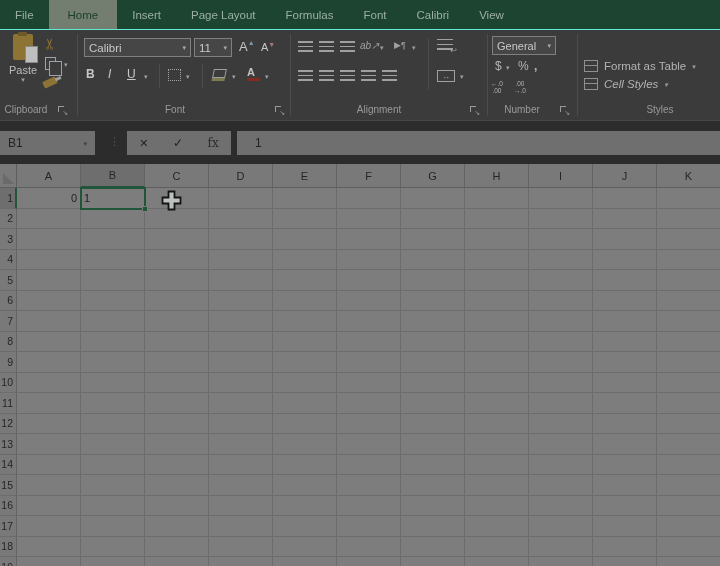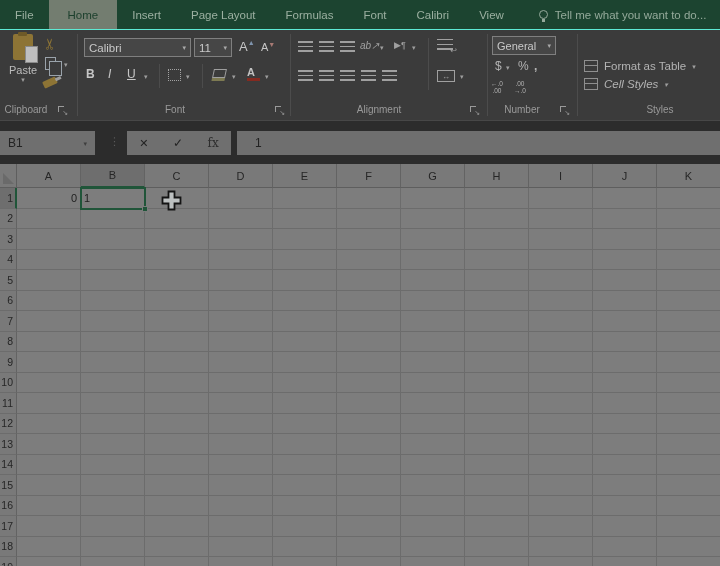--- a/index.html
+++ b/index.html
@@ -101,24 +101,20 @@
     <nav class="tabs">
         <div class="tab">File</div>
         <div class="tab active">Home</div>
         <div class="tab">Insert</div>
         <div class="tab">Page Layout</div>
         <div class="tab">Formulas</div>
         <div class="tab">Font</div>
         <div class="tab">Calibri</div>
         <div class="tab">View</div>
       </nav>
-    <div class="tellme">
-      <span class="bulb"></span>
-      <span>Tell me what you want to do...</span>
-    </div>
   </header>
 
   <div class="ribbon">
 
     <div style="position:absolute;left:4px;top:2px;width:38px;height:62px;text-align:center;">
       <div class="clipboard-ic" style="margin:2px auto 0;">
         <span class="page"></span>
       </div>
       <div class="rbtxt" style="font-size:11px;margin-top:4px;">Paste</div>
       <div class="caret">▾</div>

